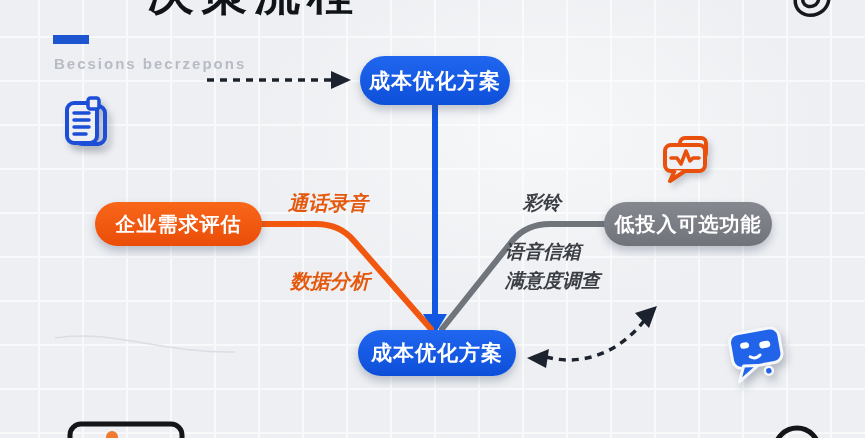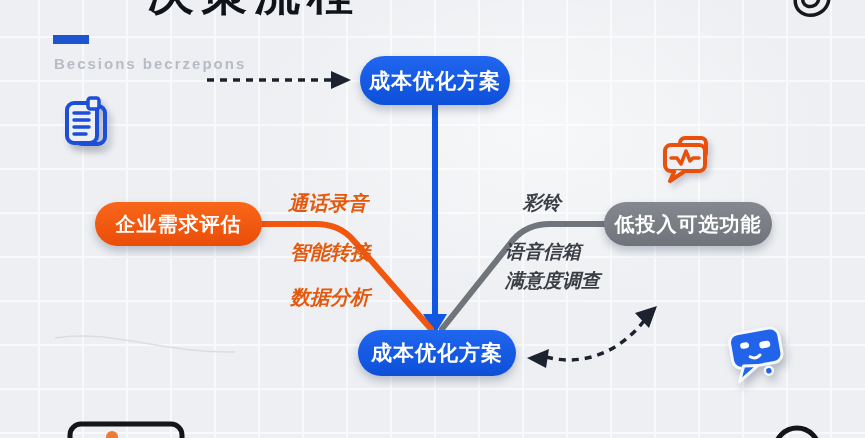--- a/index.html
+++ b/index.html
@@ -41,21 +41,21 @@
   .pill-top{left:360px;top:56px;width:150px;height:49px;font-size:21px;}
   .pill-left{left:95px;top:202px;width:167px;height:44px;font-size:20px;}
   .pill-right{left:604px;top:202px;width:168px;height:44px;font-size:20px;justify-content:center;}
   .pill-bottom{left:358px;top:330px;width:158px;height:46px;font-size:21px;}
   
   .feat{position:absolute;white-space:nowrap;font-style:italic;}
   .feat.orange{color:#e5590e;font-weight:bold;font-size:20px;}
   .feat.dark{color:#3b3e44;font-weight:600;font-size:19px;}
   .f-call{left:288px;top:190px;}
   .f-transfer{left:290px;top:239px;}
-  .f-data{left:290px;top:284px;}
+  .f-data{left:290px;top:268px;}
   .f-ring{left:523px;top:190px;}
   .f-voicemail{left:505px;top:239px;}
   .f-survey{left:505px;top:268px;}
   
   .overlay{position:absolute;left:0;top:0;width:865px;height:438px;pointer-events:none;}
   .icon-abs{position:absolute;}
   .ic-clipboard{left:58px;top:95px;filter:drop-shadow(4px 6px 3px rgba(105,115,130,.45));}
   .ic-chat{left:658px;top:134px;filter:drop-shadow(3px 4px 3px rgba(105,115,130,.35));}
   .ic-sticker{left:722px;top:320px;filter:drop-shadow(3px 5px 4px rgba(90,100,120,.4));}
   .ic-swirl{left:778px;top:0px;}
@@ -103,21 +103,20 @@
     <span>企业需求评估</span>
   </div>
   <div class="pill gray pill-right">
     <span>低投入可选功能</span>
   </div>
   <div class="pill blue pill-bottom">
     <span>成本优化方案</span>
   </div>
 
   <div class="feat orange f-call">通话录音</div>
-  <div class="feat orange f-transfer">智能转接</div>
   <div class="feat orange f-data">数据分析</div>
   <div class="feat dark f-ring">彩铃</div>
   <div class="feat dark f-voicemail">语音信箱</div>
   <div class="feat dark f-survey">满意度调查</div>
 
   <svg class="icon-abs ic-clipboard" width="58" height="58" viewBox="0 0 58 58">
     <rect x="17" y="11" width="30" height="38" rx="7" fill="none" stroke="#1d4ed8" stroke-width="4"></rect>
     <rect x="9" y="8" width="30" height="40" rx="7" fill="#eef0f3" stroke="#1d4ed8" stroke-width="4"></rect>
     <rect x="30" y="3" width="11" height="11" rx="2.5" fill="#eef0f3" stroke="#1d4ed8" stroke-width="3.5"></rect>
     <line x1="16" y1="18" x2="31" y2="18" stroke="#1d4ed8" stroke-width="3.5" stroke-linecap="round"></line>

